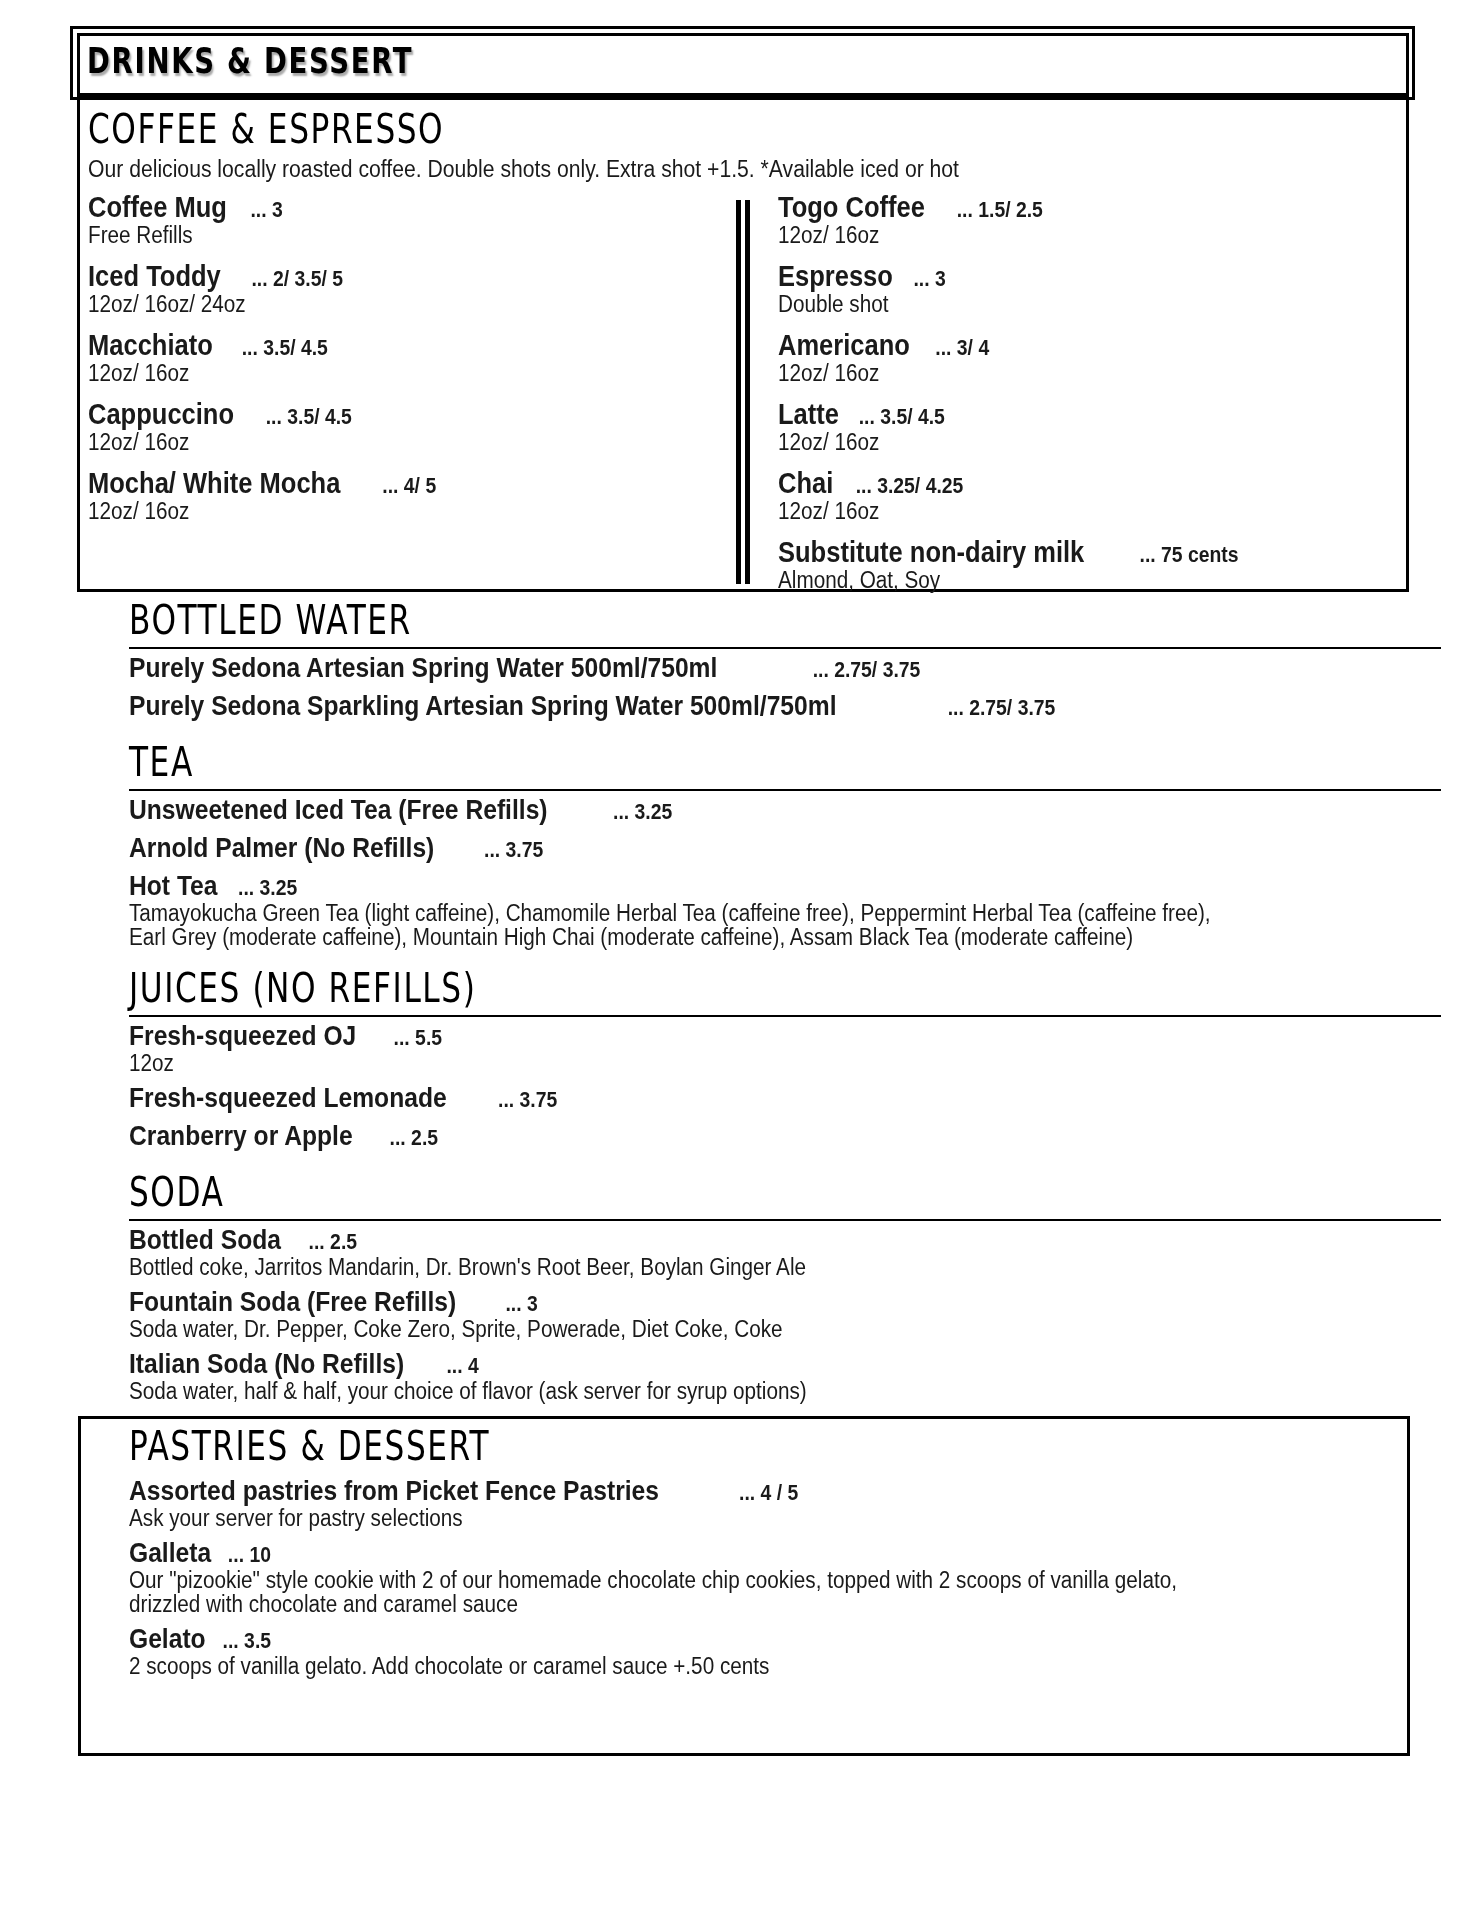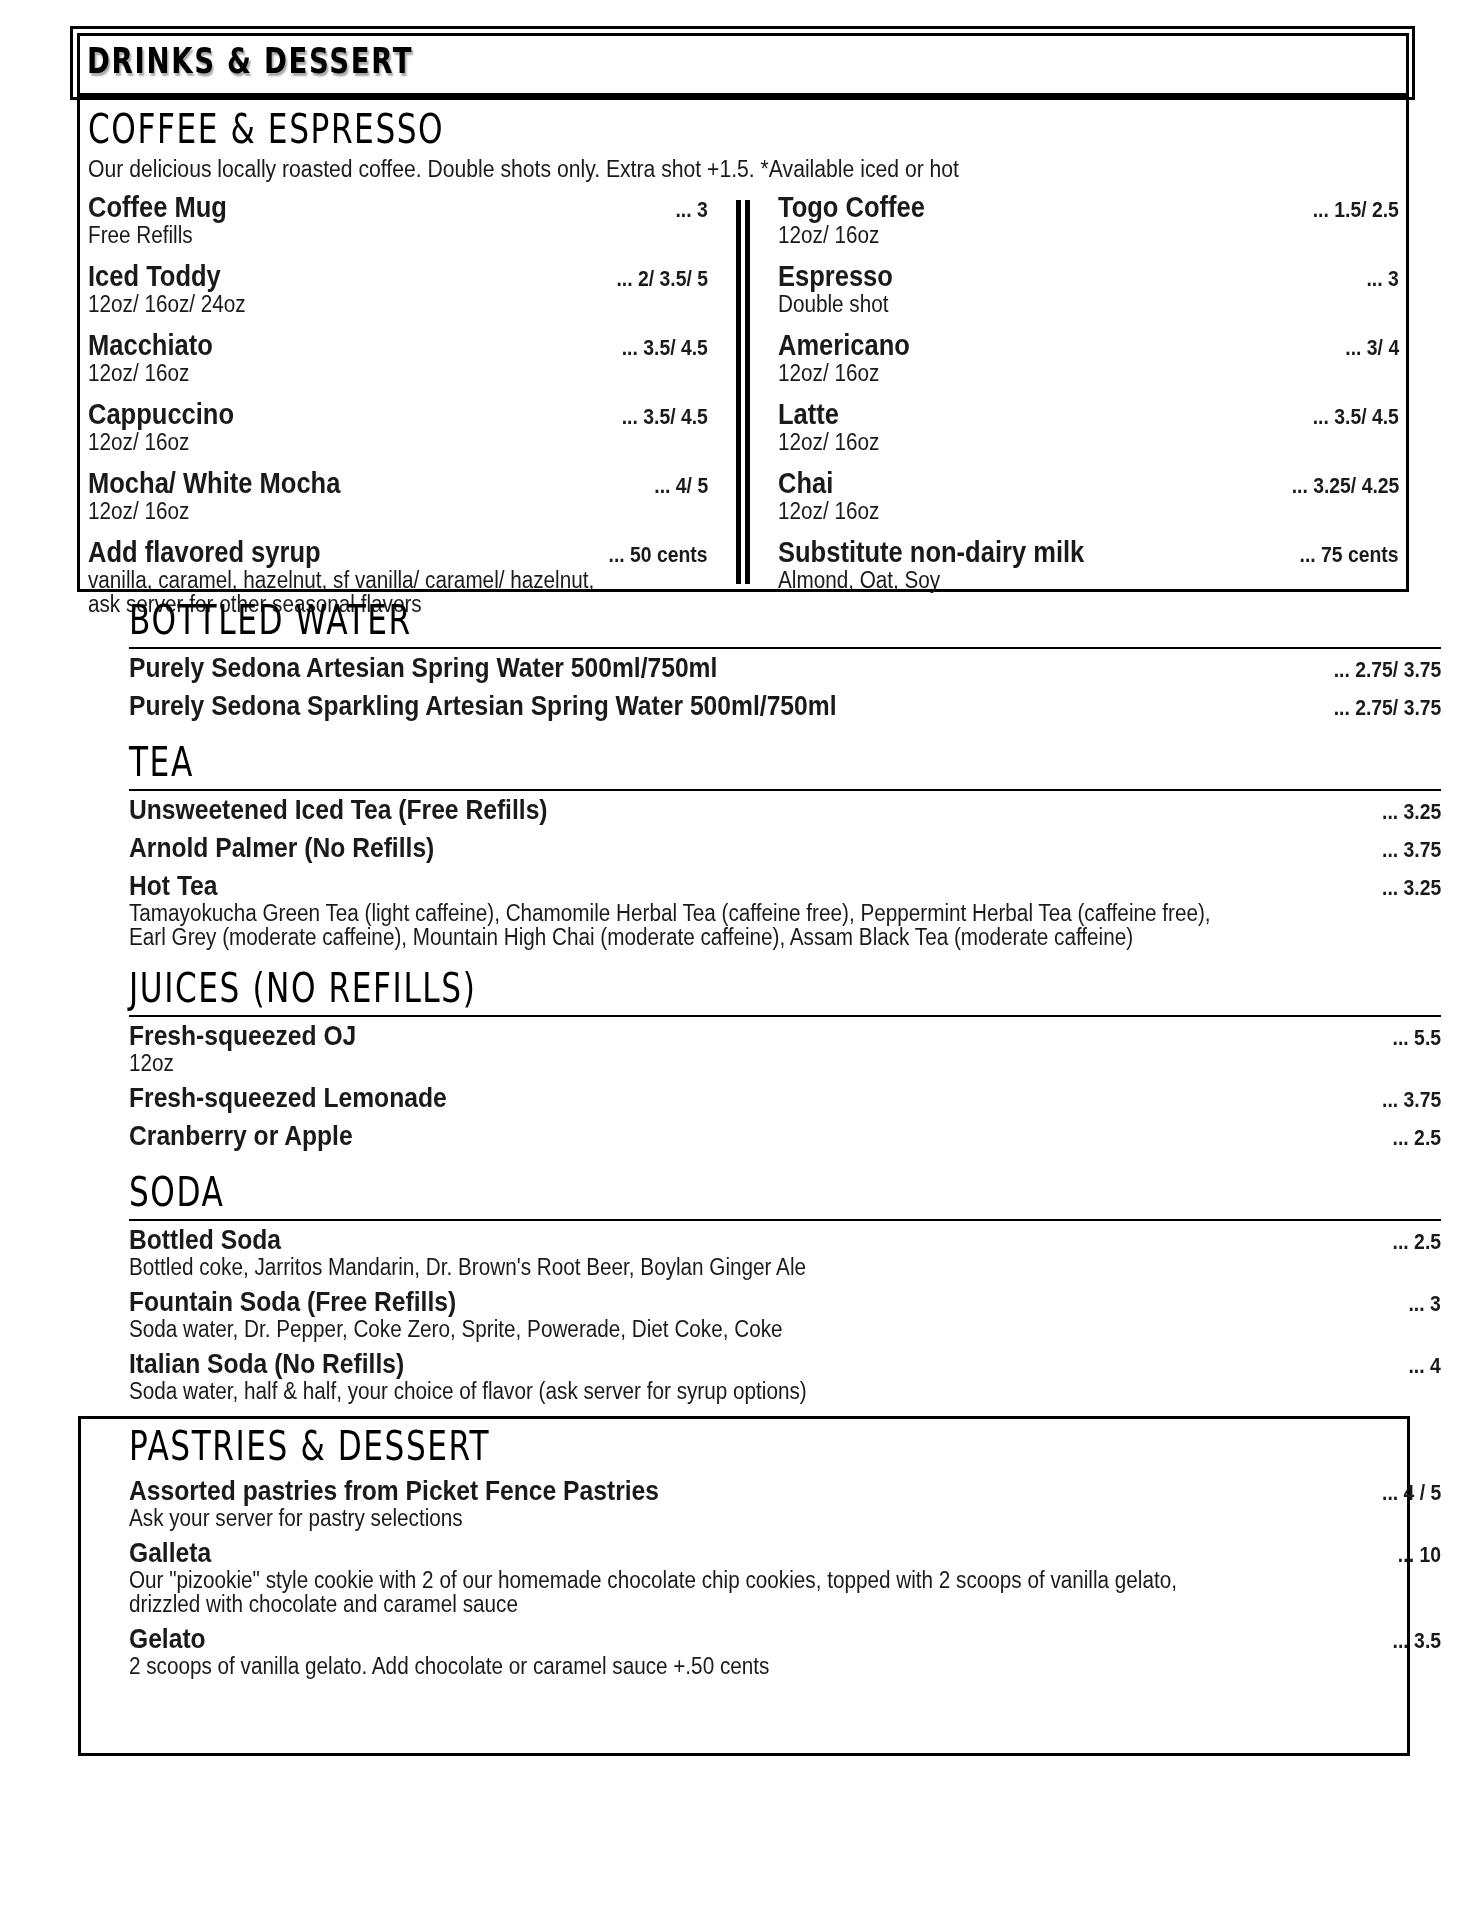--- a/index.html
+++ b/index.html
@@ -45,21 +45,21 @@
   .col-divider {
     position: absolute; left: 736px; top: 200px; width: 14px; height: 384px;
     border-left: 5px solid #000; border-right: 5px solid #000; box-sizing: border-box;
   }
 
   .col { position: absolute; top: 192px; width: 620px; }
   .col.left { left: 88px; width: 620px; }
   .col.right { left: 778px; width: 621px; }
 
   .item { position: relative; margin-bottom: 14px; }
-  .item-row { display: flex; justify-content: space-between; align-items: baseline; }
+  .item-row { display: flex; justify-content: flex-start; align-items: baseline; }
   .item-name {
     font-weight: bold; font-size: 29px; color: #1a1a1a; white-space: nowrap;
     transform: scaleX(0.88); transform-origin: left center; line-height: 30px;
   }
   .item-price {
     font-weight: bold; font-size: 22px; color: #1a1a1a; white-space: nowrap;
     transform: scaleX(0.88); transform-origin: right center;
   }
   .item-desc {
     font-size: 23px; color: #1a1a1a; line-height: 24px;
@@ -121,28 +121,20 @@
         </div>
       <div class="item-desc">12oz/ 16oz</div>
     </div>
     <div class="item">
       <div class="item-row">
           <span class="item-name">Mocha/ White Mocha</span>
           <span class="item-price">... 4/ 5</span>
         </div>
       <div class="item-desc">12oz/ 16oz</div>
     </div>
-    <div class="item">
-      <div class="item-row">
-          <span class="item-name">Add flavored syrup</span>
-          <span class="item-price">... 50 cents</span>
-        </div>
-      <div class="item-desc">vanilla, caramel, hazelnut, sf vanilla/ caramel/ hazelnut,</div>
-      <div class="item-desc">ask server for other seasonal flavors</div>
-    </div>
   </div>
 
   <div class="col right">
     <div class="item">
       <div class="item-row">
           <span class="item-name">Togo Coffee</span>
           <span class="item-price">... 1.5/ 2.5</span>
         </div>
       <div class="item-desc">12oz/ 16oz</div>
     </div>

